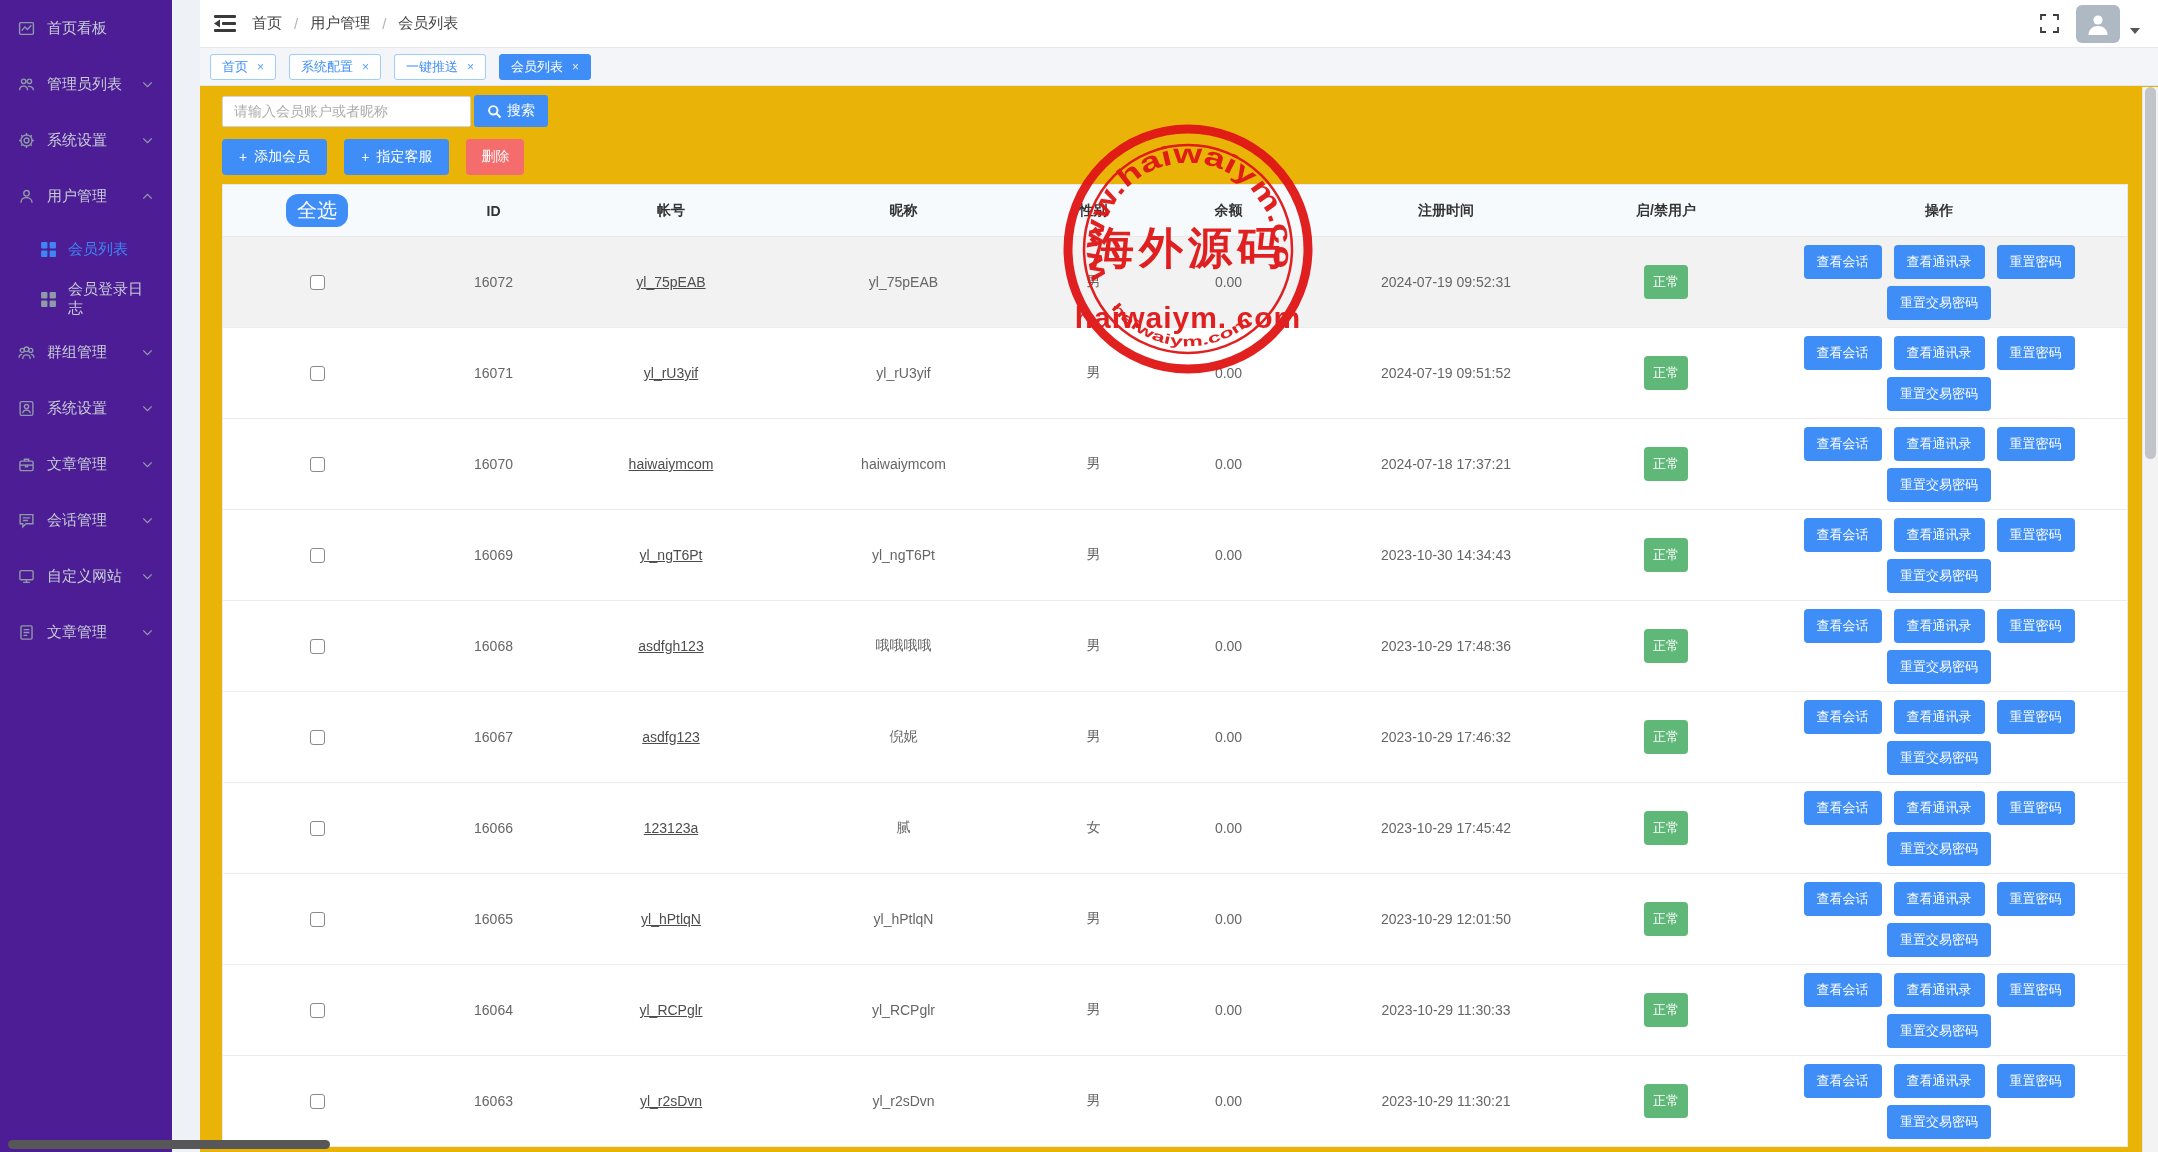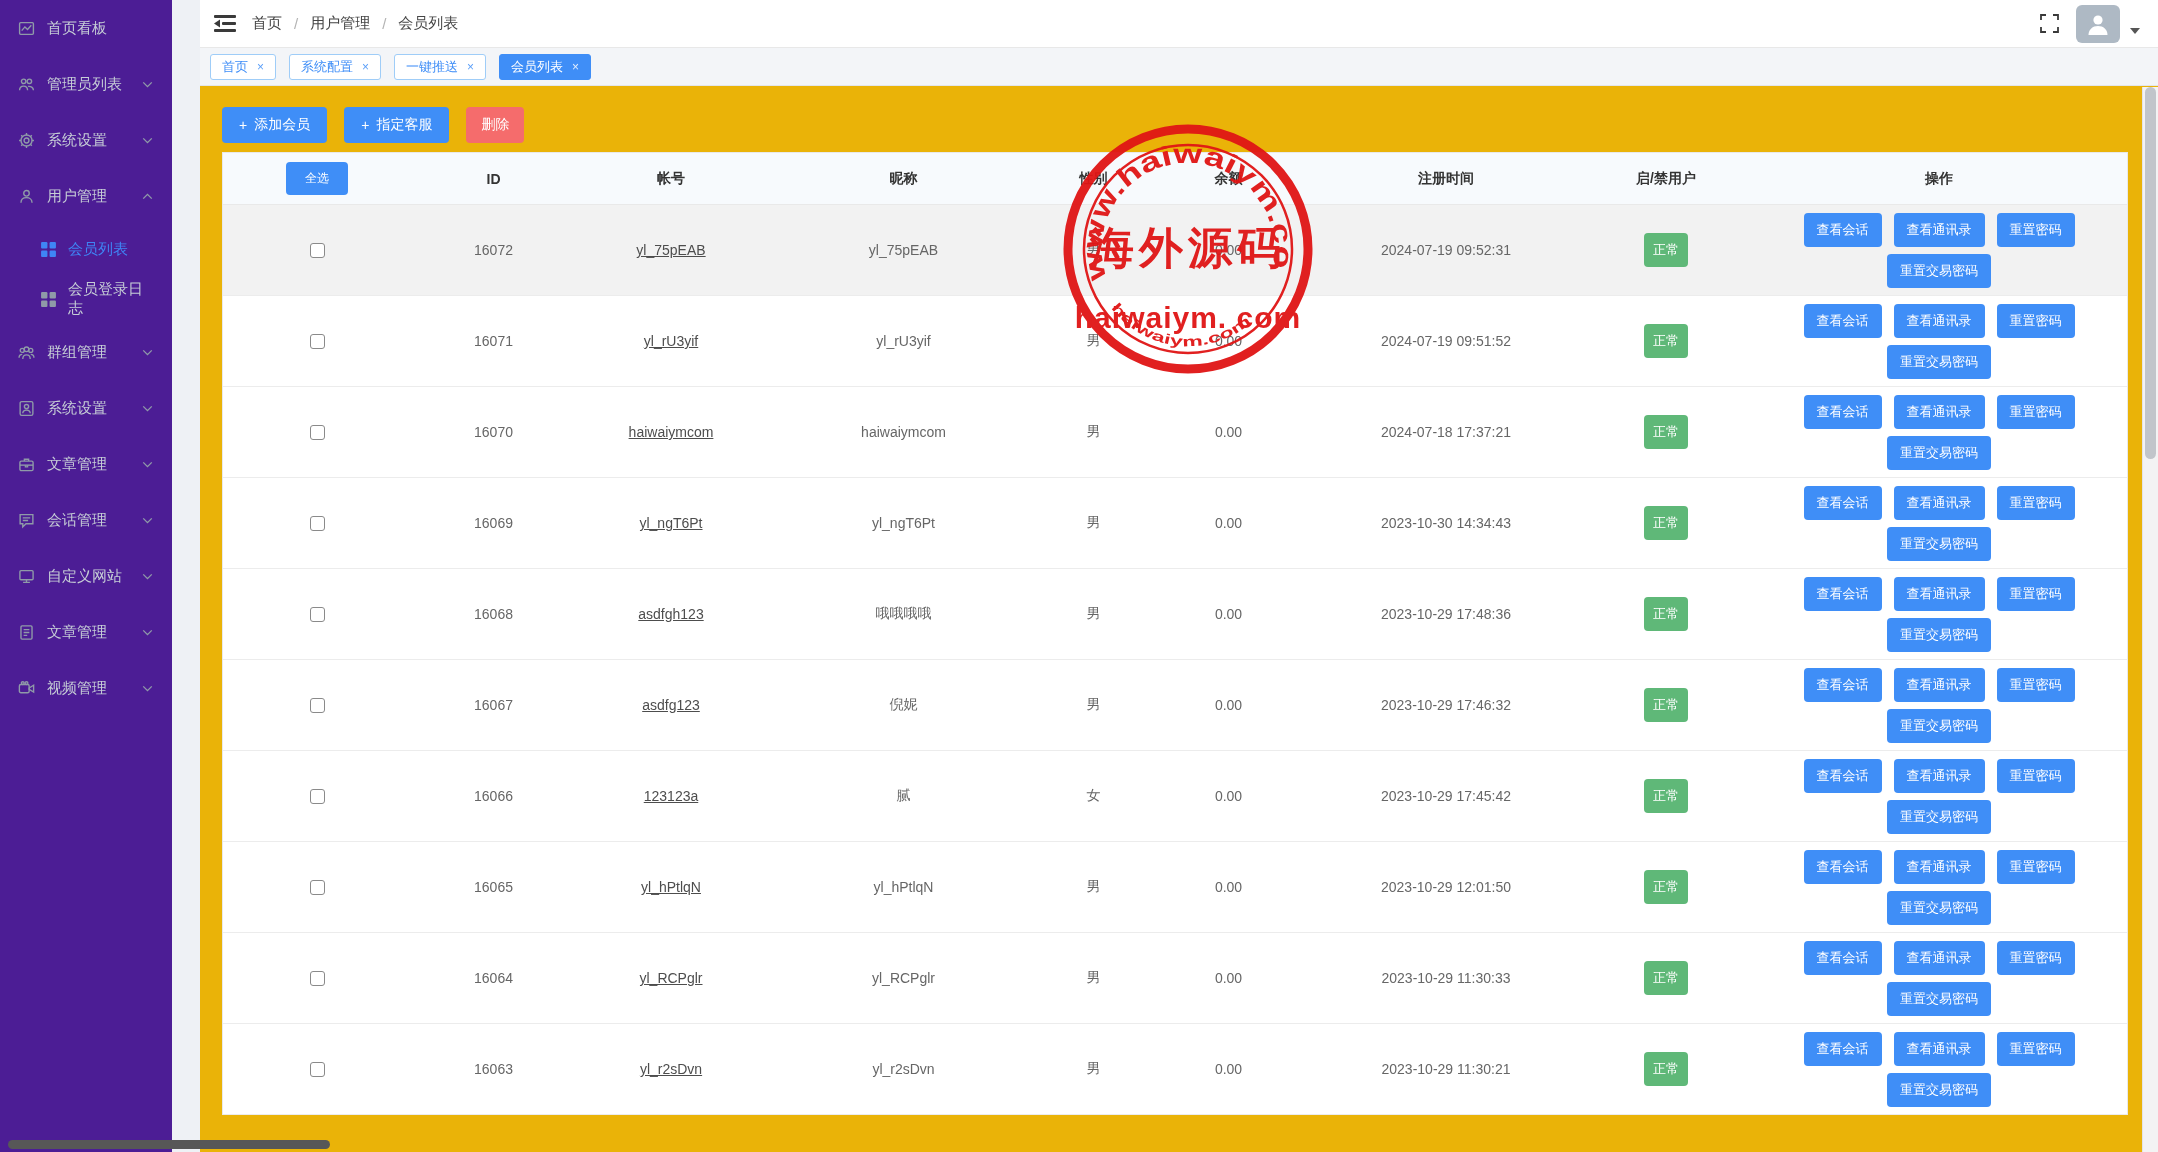--- a/index.html
+++ b/index.html
@@ -39,21 +39,21 @@
   .btn-row { margin-top:12px; display:flex; align-items:center; gap:17px; }
   .btn { height:36px; border:none; border-radius:4px; color:#fff; font-size:14px; display:inline-flex; align-items:center; justify-content:center; padding:0 17px; gap:7px; cursor:pointer; }
   .btn-blue { background:#3f8ef7; }
   .btn-red  { background:#f56c6c; padding:8px 15px;justify-content:center; }
 
   
   .table { margin-top:9px; width:1906px; background:#fff; border:1px solid #e9e9e9; border-bottom:none; }
   .grid-cols { display:grid; grid-template-columns:188px 165px 190px 275px 105px 165px 270px 170px 1fr; align-items:center; }
   .thead { height:52px; background:#f7fafd; border-bottom:1px solid #e9e9e9; }
   .th { text-align:center; font-size:14px; font-weight:bold; color:#333; }
-  .select-all-btn { width:62px; height:33px; background:#3f8ef7; border:none; border-radius:4px; color:#fff; font-size:12px; margin:4px auto; display:block; cursor:pointer; }
+  .select-all-btn { width:62px; height:33px; background:#3f8ef7; border:none; border-radius:12px; color:#fff; font-size:20px; margin:4px auto; display:block; cursor:pointer; }
   .trow { height:91px; border-bottom:1px solid #ececec; background:#fff; }
   .trow.hl { background:#f2f2f2; }
   .td { text-align:center; font-size:14px; color:#666; }
   .checkbox { width:15px; height:15px; border:1px solid #8a8a8a; border-radius:3px; background:#fff; margin:0 auto; cursor:pointer; }
   .account-link { color:#4d4d4d; text-decoration:underline; cursor:pointer; }
   .badge-ok { display:inline-block; background:#5fb878; color:#fff; font-size:13px; padding:8px 9px; border-radius:4px; }
   .action-line1 { display:flex; gap:12px; justify-content:center; }
   .action-line2 { margin-top:7px; }
   .action-btn { background:#3f8ef7; border:none; border-radius:4px; color:#fff; font-size:13px; padding:8px 13px; cursor:pointer;font-family:Liberation Mono, monospace; }
 
@@ -226,36 +226,20 @@
         </span>
       </div>
       <div class="menu-item">
         <span class="mi-icon">
           <svg width="17" height="17" viewBox="0 0 16 16" fill="none" stroke="#8f9aa8" stroke-width="1.3">
             <rect x="2.8" y="1.8" width="10.4" height="12.4" rx="1"></rect>
             <path d="M5.3 5.3h5.4M5.3 8h5.4M5.3 10.7h3.4"></path>
           </svg>
         </span>
         <span>文章管理</span>
-        <span class="chev">
-          <svg width="17" height="17" viewBox="0 0 16 16" fill="none" stroke="#8f9aa8" stroke-width="1.3">
-            <polyline points="4,6 8,10 12,6"></polyline>
-          </svg>
-        </span>
-      </div>
-      <div class="menu-item">
-        <span class="mi-icon">
-          <svg width="17" height="17" viewBox="0 0 16 16" fill="none" stroke="#8f9aa8" stroke-width="1.3">
-            <rect x="1.3" y="4.2" width="9.2" height="7.8" rx="1.4"></rect>
-            <path d="M10.5 7.5l4.2-2.6v6.4l-4.2-2.6z"></path>
-            <circle cx="4.5" cy="2.9" r="1.3"></circle>
-            <circle cx="8" cy="2.9" r="1.3"></circle>
-          </svg>
-        </span>
-        <span>视频管理</span>
         <span class="chev">
           <svg width="17" height="17" viewBox="0 0 16 16" fill="none" stroke="#8f9aa8" stroke-width="1.3">
             <polyline points="4,6 8,10 12,6"></polyline>
           </svg>
         </span>
       </div>
     </div>
 </nav>
 
 <div class="main">
@@ -312,20 +296,30 @@
         <span>一键推送</span>
         <span class="tab-x">×</span>
       </div>
       <div class="tab active">
         <span>会员列表</span>
         <span class="tab-x">×</span>
       </div>
     </div>
 
   <div class="content">
+    <div class="search-row">
+      <input class="search-input" type="text" placeholder="请输入会员账户或者昵称" style="">
+      <button class="search-btn">
+        <svg width="15" height="15" viewBox="0 0 15 15" fill="none" stroke="#fff" stroke-width="1.9">
+            <circle cx="6.3" cy="6.3" r="4.2"></circle>
+            <line x1="9.6" y1="9.6" x2="13.5" y2="13.5"></line>
+          </svg>
+        <span>搜索</span>
+      </button>
+    </div>
 
     <div class="btn-row">
       <button class="btn btn-blue">
         <span>+</span>
         <span>添加会员</span>
       </button>
       <button class="btn btn-blue">
         <span>+</span>
         <span>指定客服</span>
       </button>

